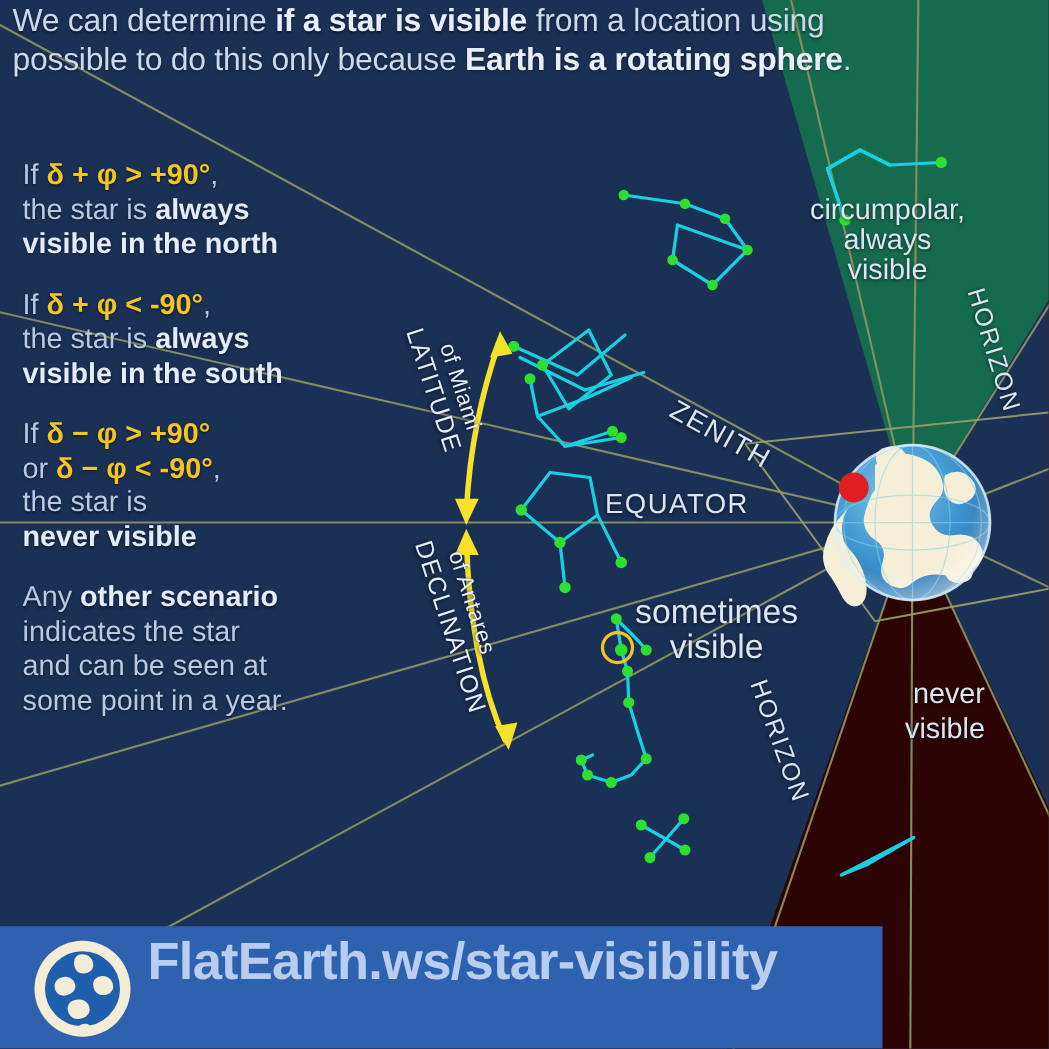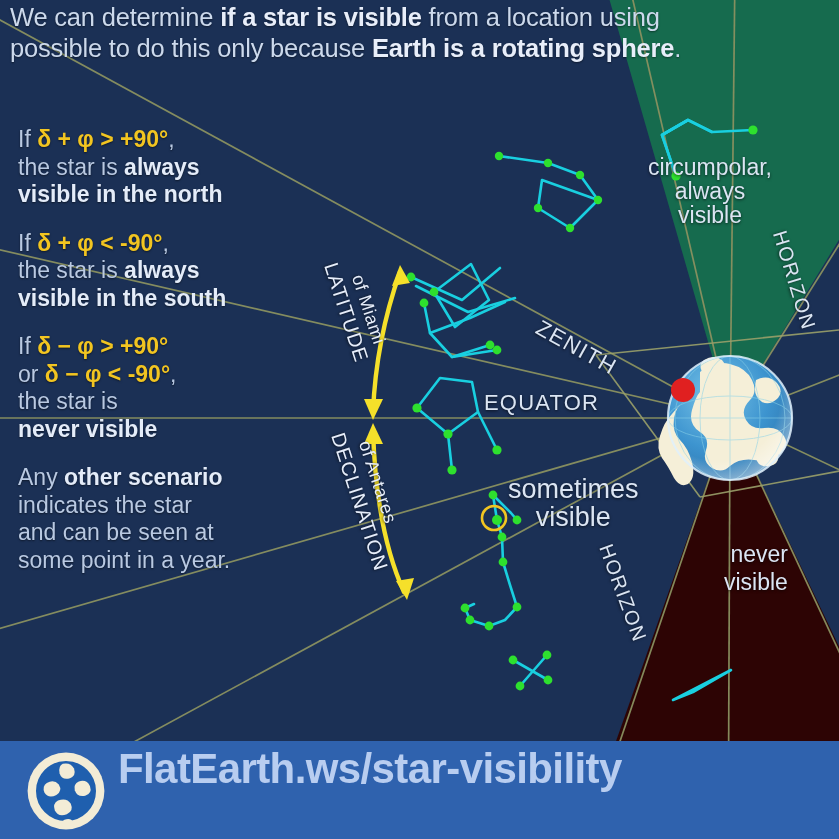--- a/index.html
+++ b/index.html
@@ -53,21 +53,21 @@
     transform:rotate(72deg);transform-origin:left top;}
   #lbl-lat2{left:367px;top:272px;font-size:18px;letter-spacing:.5px;
     transform:rotate(72deg);transform-origin:left top;}
   #lbl-dec{left:348px;top:430px;font-size:20px;letter-spacing:1px;
     transform:rotate(72deg);transform-origin:left top;}
   #lbl-dec2{left:374px;top:438px;font-size:18px;letter-spacing:.5px;
     transform:rotate(72deg);transform-origin:left top;}
 
   
   .footer{
-    position:absolute;left:0;bottom:0;width:839px;height:98px;
+    position:absolute;left:0;bottom:0;width:706px;height:98px;
     background:#2f62ae;z-index:20;overflow:hidden;
   }
   .footer .logo{
     position:absolute;left:26px;top:10px;width:80px;height:80px;
   }
   .footer .ftxt{position:absolute;left:118px;top:4px;width:716px;}
   .footer .f1{
     font-size:42px;line-height:47px;font-weight:bold;color:#b8cdf0;
     letter-spacing:-0.6px;white-space:nowrap;
   }

